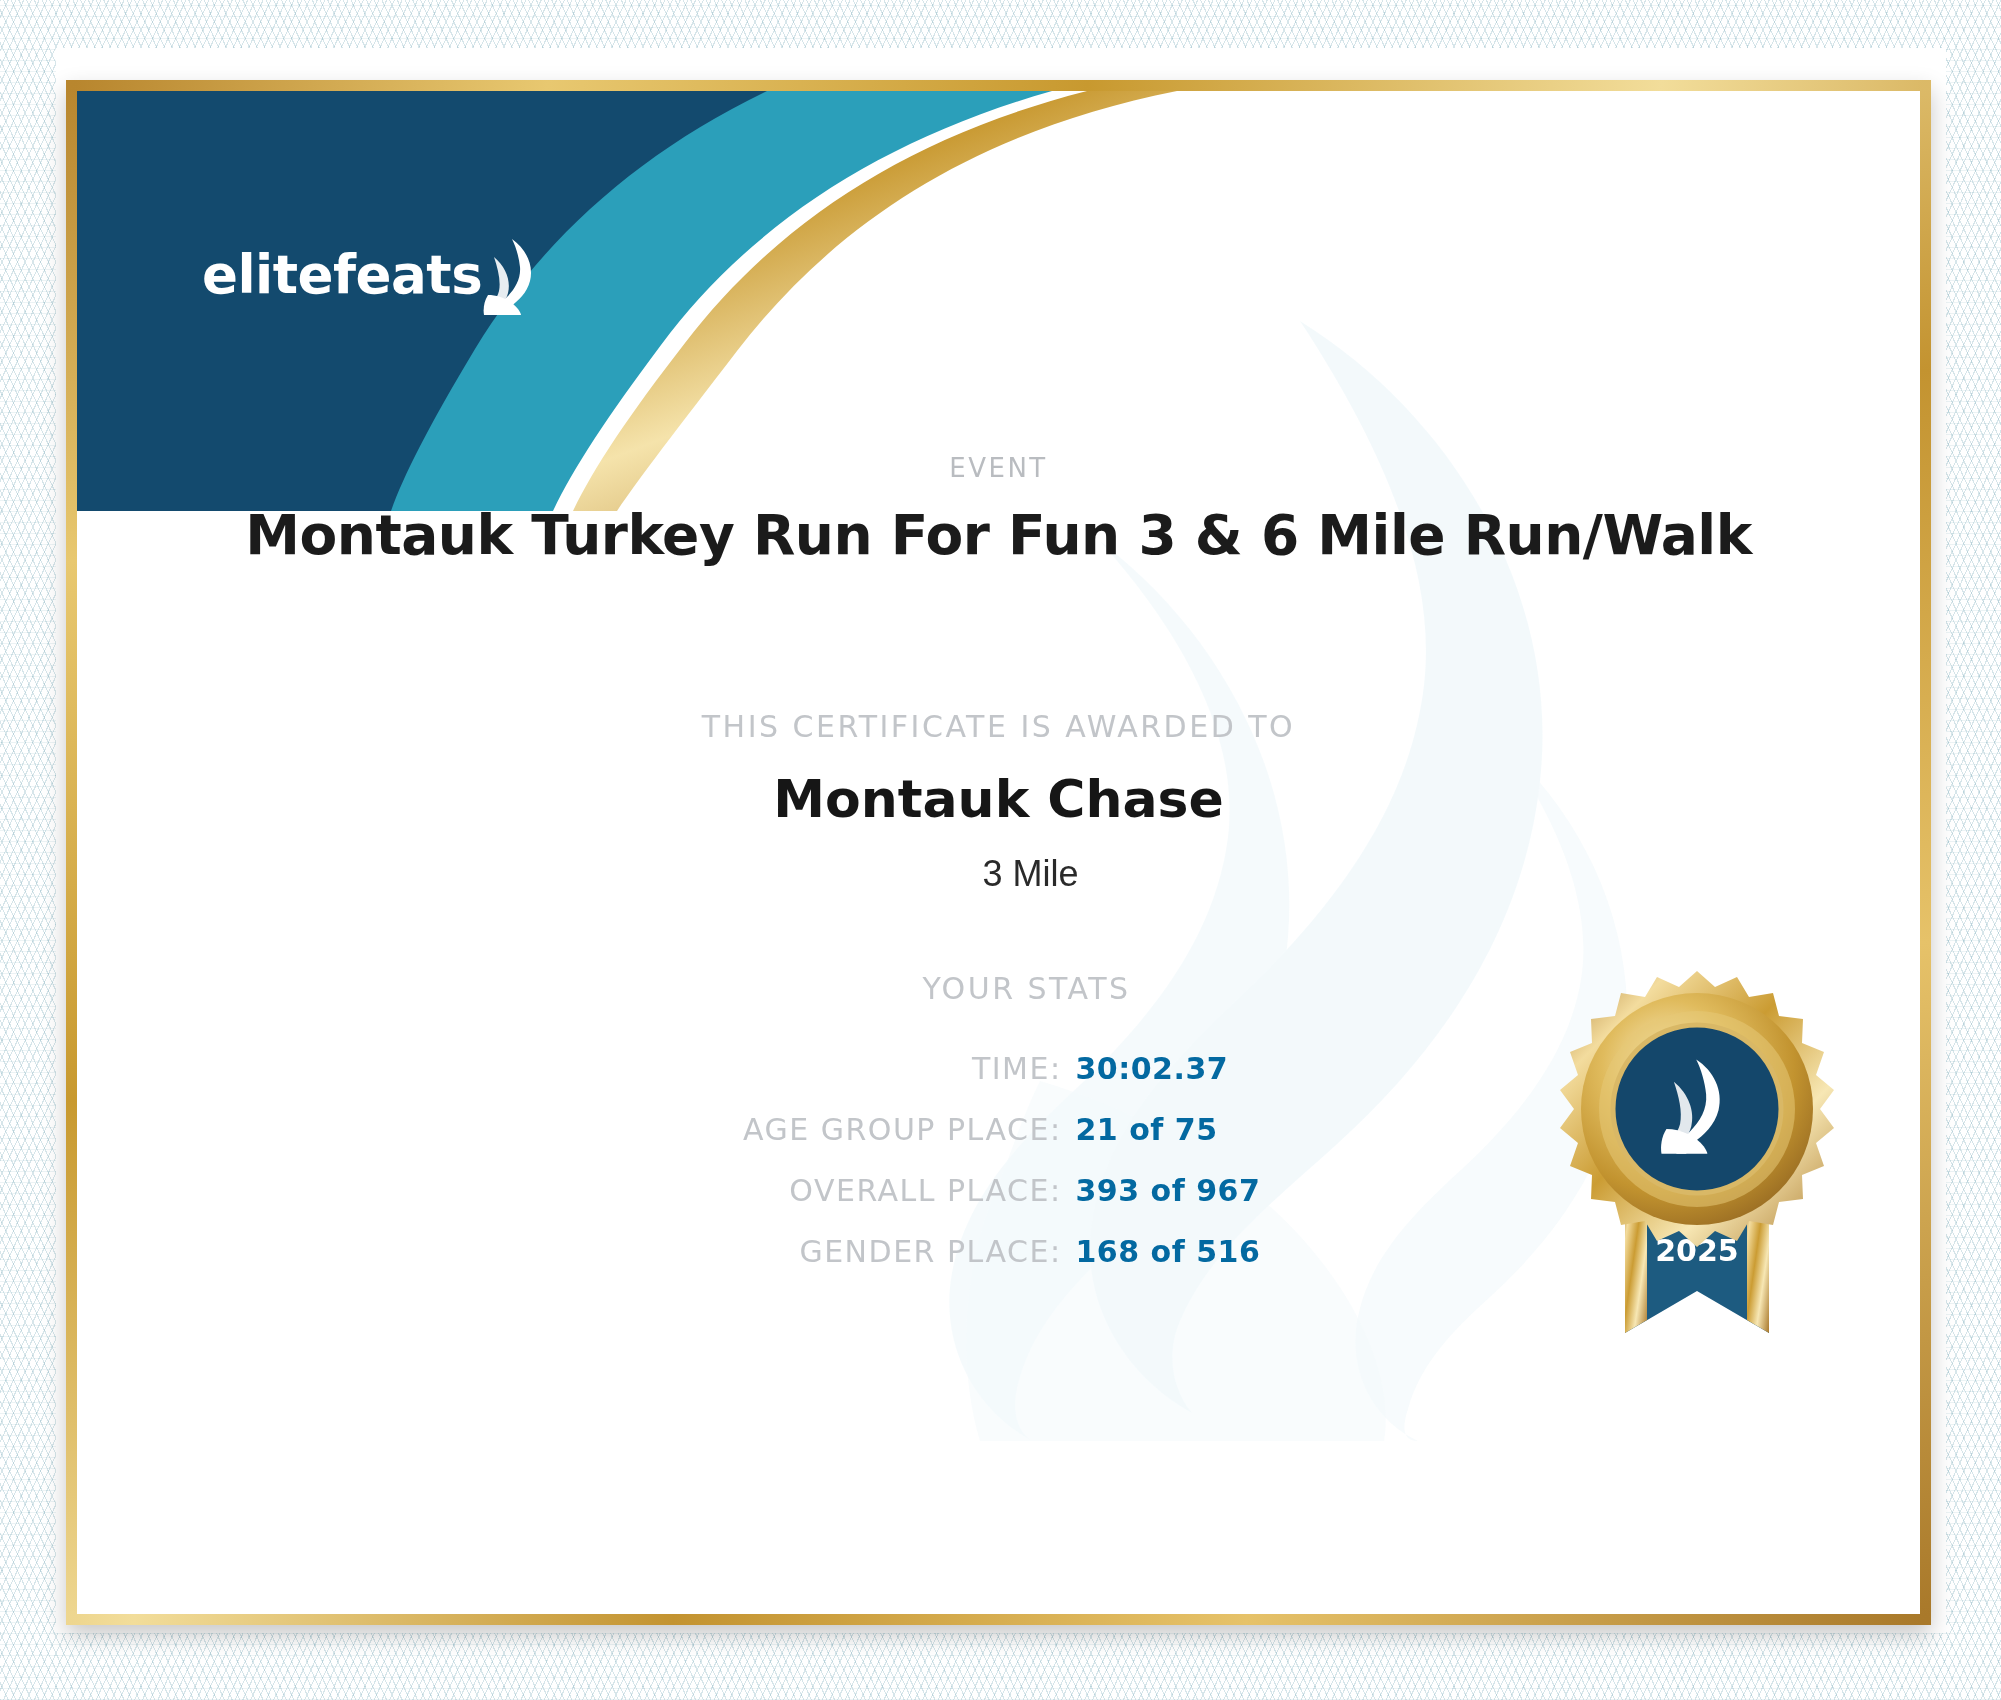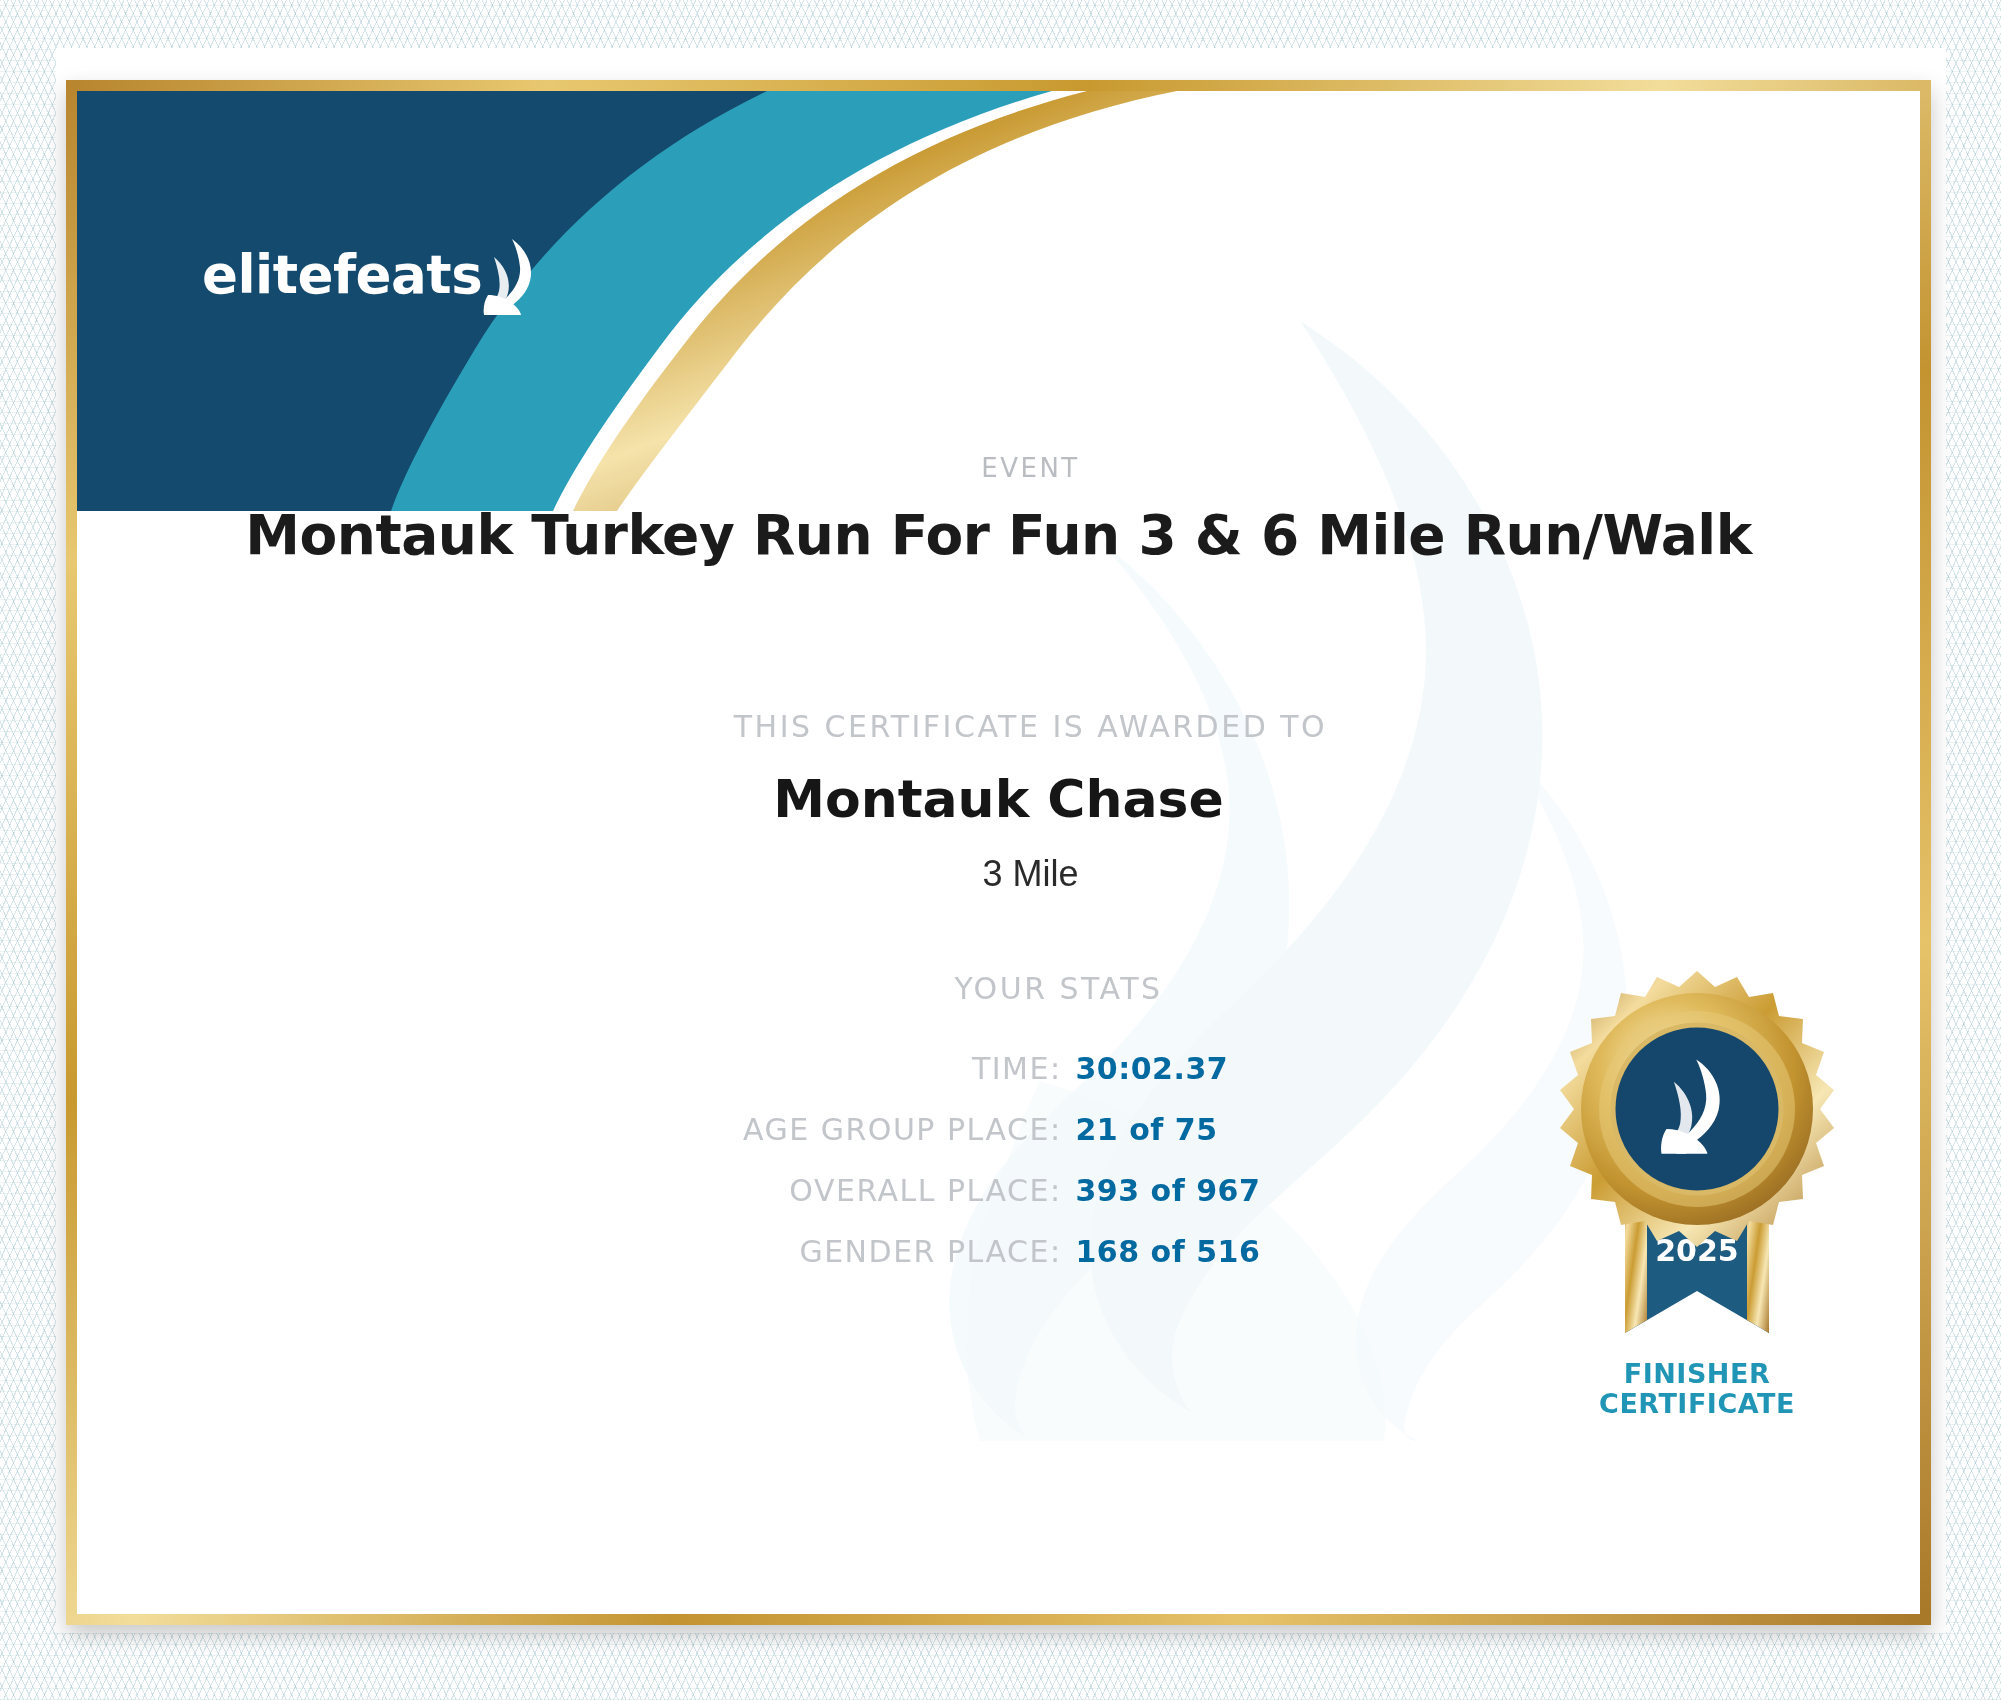--- a/index.html
+++ b/index.html
@@ -105,21 +105,20 @@
     top: 0;
     width: 100%;
     height: 100%;
   }
 
   .label-muted {
     color: #b9bcc0;
     font-family: "DejaVu Sans", sans-serif;
     letter-spacing: 2.5px;
     text-align: center;
-    margin-left: 32px;
   }
 
   .event-label {
     position: absolute;
     top: 362px;
     left: 0;
     width: 100%;
     font-size: 26px;
   }
   .event-name {
@@ -340,20 +339,16 @@
         <circle cx="160" cy="148" r="84" fill="#14476b"></circle>
         <circle cx="160" cy="148" r="84" fill="none" stroke="#d9b866" stroke-width="5"></circle>
 
         <g fill="#ffffff" transform="translate(122,96) scale(0.62)">
           <path d="M60 4 C88 22 104 54 96 86 C90 110 72 126 56 138 C48 144 44 150 44 156 L28 156 C28 144 38 132 50 120 C66 104 78 84 76 60 C74 40 68 20 60 4 Z"></path>
           <path d="M24 40 C48 60 58 88 52 112 C48 128 36 140 28 148 L12 148 C18 136 30 124 34 108 C38 88 32 64 24 40 Z" opacity="0.88"></path>
           <path d="M12 116 C36 116 60 128 72 144 C76 150 78 154 78 156 L4 156 C2 144 4 128 12 116 Z"></path>
         </g>
       </svg>
 
-      <div class="seal-caption">
-        <div>FINISHER</div>
-        <div>CERTIFICATE</div>
-      </div>
 
     </div>
   </div>
 </div>
 
 </body></html>

